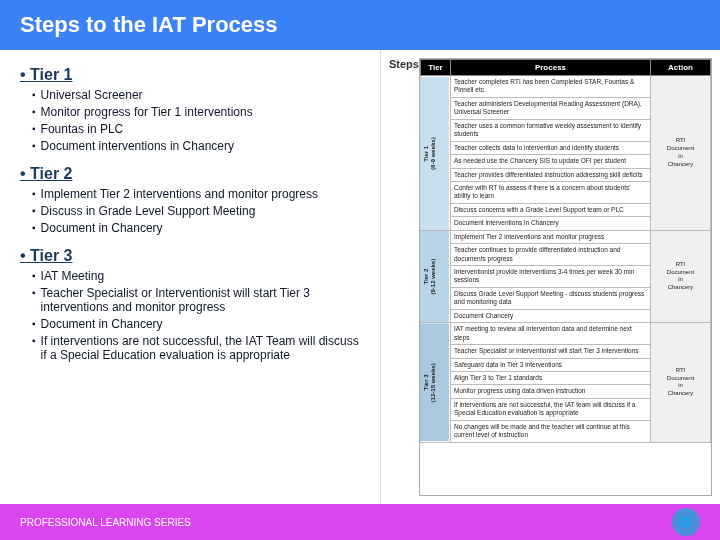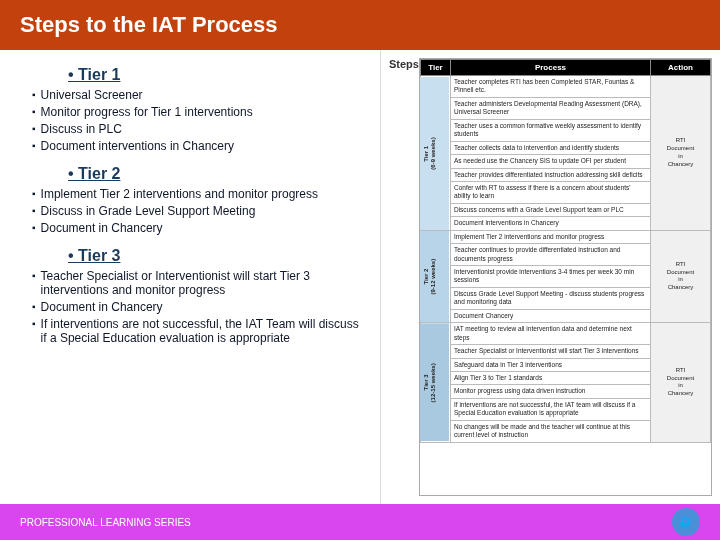--- a/index.html
+++ b/index.html
@@ -13,21 +13,21 @@
 
     .page {
       width: 720px;
       height: 540px;
       background: #fff;
       display: flex;
       flex-direction: column;
     }
 
     .header {
-      background: #c2410c;
+      background: #3b82f6;
       color: white;
       padding: 12px 20px;
       font-size: 22px;
       font-weight: bold;
     }
 
     .main-content {
       display: flex;
       flex: 1;
       overflow: hidden;
@@ -51,21 +51,20 @@
     .tier-section {
       margin-bottom: 12px;
     }
 
     .tier-title {
       font-size: 16px;
       font-weight: bold;
       color: #1a3a5c;
       text-decoration: underline;
       margin-bottom: 4px;
-      margin-left: 48px;
     }
 
     .tier-items {
       list-style: none;
       padding-left: 12px;
     }
 
     .tier-items li {
       font-size: 12px;
       color: #0f172a;
@@ -182,21 +181,21 @@
           • <span>Tier 1</span>
         </div>
         <ul class="tier-items">
           <li>
               <span>Universal Screener</span>
             </li>
           <li>
               <span>Monitor progress for Tier 1 interventions</span>
             </li>
           <li>
-              <span>Discuss in PLC</span>
+              <span>Fountas in PLC</span>
             </li>
           <li>
               <span>Document interventions in Chancery</span>
             </li>
         </ul>
       </div>
 
       <div class="tier-section">
         <div class="tier-title">
           • <span>Tier 2</span>
@@ -212,20 +211,23 @@
               <span>Document in Chancery</span>
             </li>
         </ul>
       </div>
 
       <div class="tier-section">
         <div class="tier-title">
           • <span>Tier 3</span>
         </div>
         <ul class="tier-items">
+          <li>
+              <span>IAT Meeting</span>
+            </li>
           <li>
               <span>Teacher Specialist or Interventionist will start Tier 3 interventions and monitor progress</span>
             </li>
           <li>
               <span>Document in Chancery</span>
             </li>
           <li>
               <span>If interventions are not successful, the IAT Team will discuss if a Special Education evaluation is appropriate</span>
             </li>
         </ul>

